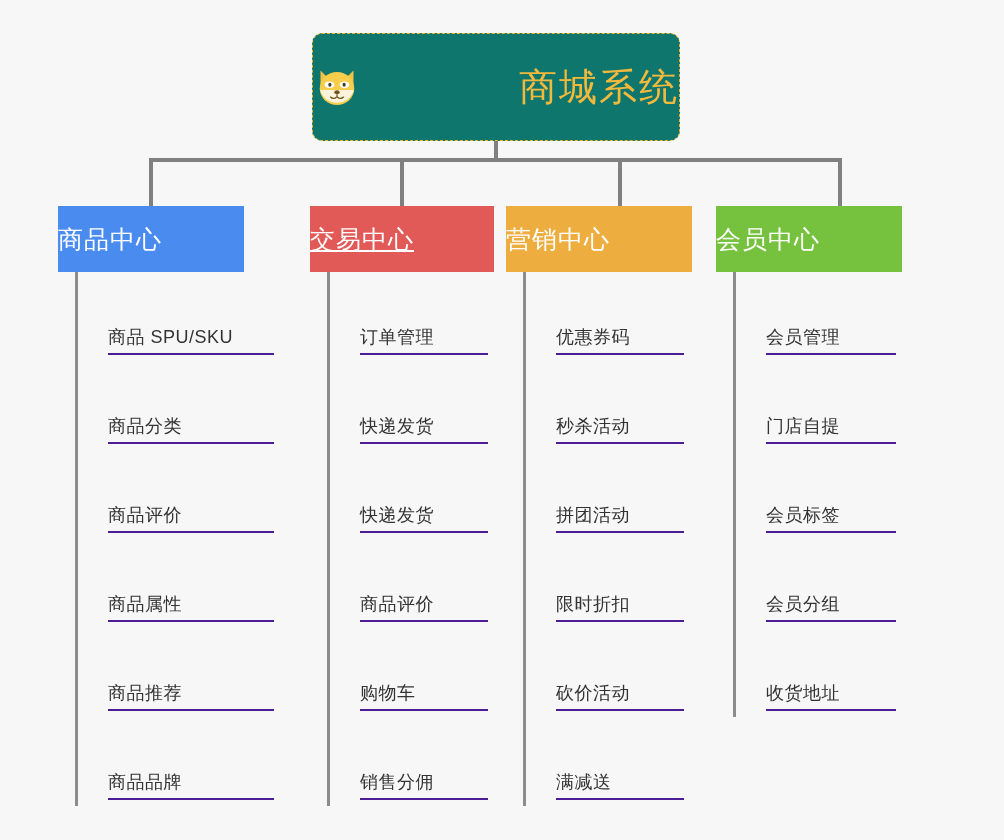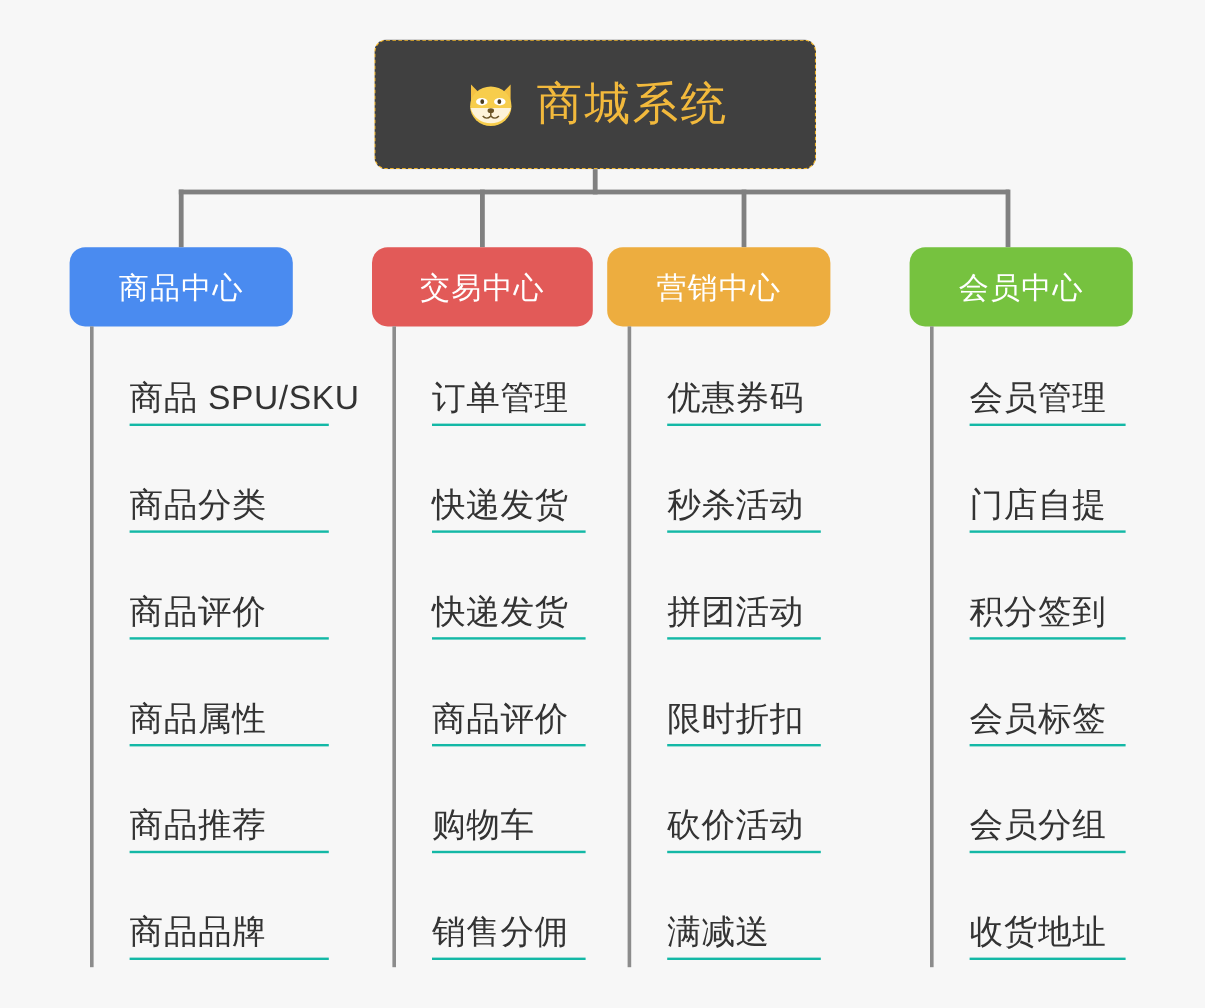--- a/index.html
+++ b/index.html
@@ -20,27 +20,27 @@
     height: 840px;
   }
 
   
   .root-node {
     position: absolute;
     left: 312px;
     top: 33px;
     width: 368px;
     height: 108px;
-    background: #404040;
+    background: #0f766e;
     border: 1px dashed #f0b429;
     border-radius: 10px;
     box-sizing: border-box;
     display: flex;
     align-items: center;
-    justify-content: center;
+    justify-content: space-between;
     gap: 14px;
   }
   .root-label {
     font-size: 38px;
     color: #f2b93c;
     letter-spacing: 2px;
     line-height: 1;
     white-space: nowrap;
   }
   .root-emoji {
@@ -78,28 +78,28 @@
   .drop-4 { left: 838px; }
 
   
   .column {
     position: absolute;
     top: 206px;
   }
   .col-1 { left: 58px;  width: 186px; }
   .col-2 { left: 310px; width: 184px; }
   .col-3 { left: 506px; width: 186px; }
-  .col-4 { left: 758px; width: 186px; }
+  .col-4 { left: 716px; width: 186px; }
 
   .cat-box {
     height: 66px;
-    border-radius: 13px;
+    border-radius: 0;
     display: flex;
     align-items: center;
-    justify-content: center;
+    justify-content: flex-start;
     color: #ffffff;
     font-size: 25px;
     letter-spacing: 1px;
     white-space: nowrap;
     box-sizing: border-box;
   }
 
   
   .leaf-list {
     position: relative;
@@ -112,28 +112,28 @@
   .leaf-item {
     position: relative;
     height: 89px;
     display: flex;
     align-items: flex-end;
     box-sizing: border-box;
     padding-left: 30px;
     padding-bottom: 6px;
   }
   .leaf-item .leaf-text {
-    font-size: 28px;
+    font-size: 18px;
     color: #333333;
     white-space: nowrap;
     letter-spacing: 0.5px;
     line-height: 1.2;
     position: relative;
     padding-bottom: 4px;
-    border-bottom: 2px solid #14b8a6;
+    border-bottom: 2px solid #4c1d95;
     display: inline-block;
     min-width: 140px;
   }
   .col-1 .leaf-item .leaf-text { min-width: 166px; }
   .col-2 .leaf-item .leaf-text { min-width: 128px; }
   .col-3 .leaf-item .leaf-text { min-width: 128px; }
   .col-4 .leaf-item .leaf-text { min-width: 130px; }
 </style>
 </head>
 <body style="background: rgb(247, 247, 247);">
@@ -185,21 +185,21 @@
       <div class="leaf-item">
           <span class="leaf-text">商品推荐</span>
         </div>
       <div class="leaf-item">
           <span class="leaf-text">商品品牌</span>
         </div>
     </div>
   </div>
 
   <div class="column col-2">
-    <div class="cat-box" style="background:#e25a58;">
+    <div class="cat-box" style="background:#e25a58;text-decoration:underline;">
       <span>交易中心</span>
     </div>
     <div class="leaf-list">
       <div class="leaf-item">
           <span class="leaf-text">订单管理</span>
         </div>
       <div class="leaf-item">
           <span class="leaf-text">快递发货</span>
         </div>
       <div class="leaf-item">
@@ -248,23 +248,20 @@
       <span>会员中心</span>
     </div>
     <div class="leaf-list">
       <div class="leaf-item">
           <span class="leaf-text">会员管理</span>
         </div>
       <div class="leaf-item">
           <span class="leaf-text">门店自提</span>
         </div>
       <div class="leaf-item">
-          <span class="leaf-text">积分签到</span>
-        </div>
-      <div class="leaf-item">
           <span class="leaf-text">会员标签</span>
         </div>
       <div class="leaf-item">
           <span class="leaf-text">会员分组</span>
         </div>
       <div class="leaf-item">
           <span class="leaf-text">收货地址</span>
         </div>
     </div>
   </div>

